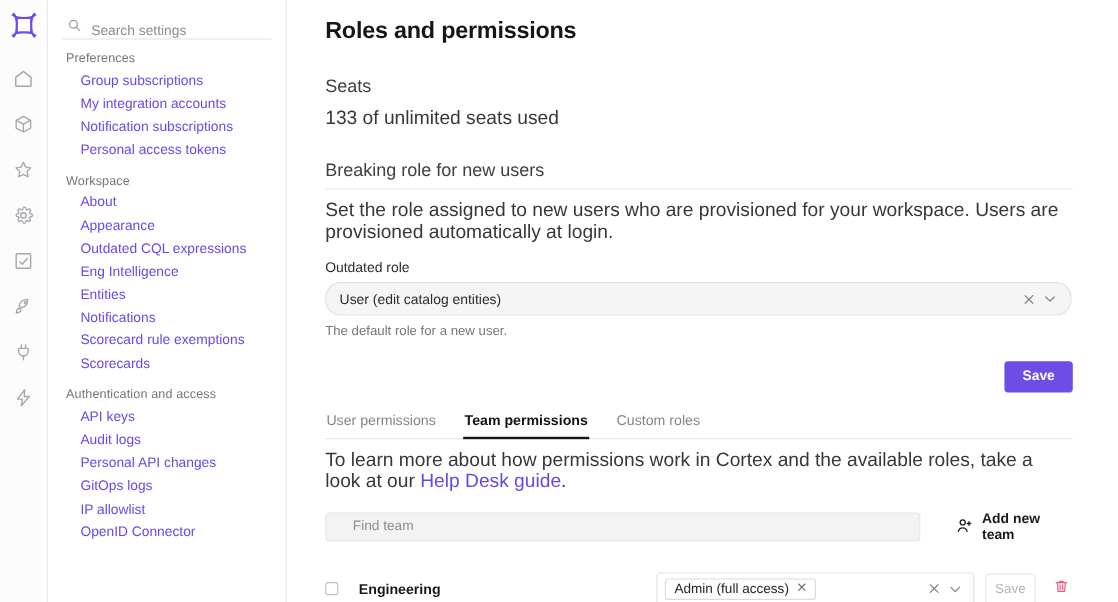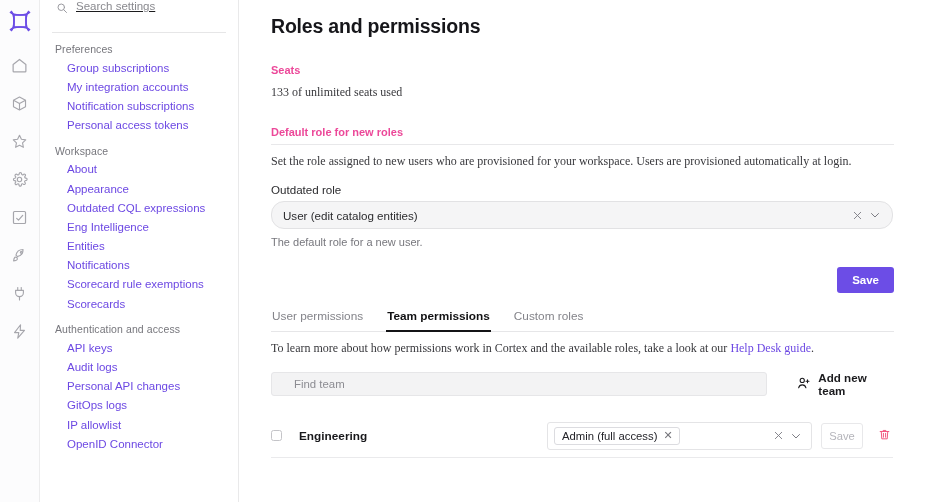--- a/index.html
+++ b/index.html
@@ -35,25 +35,24 @@
 
   
   .sidenav {
     width: 199px; flex: 0 0 199px; height: 502px;
     border-right: 1px solid #e9e9ea;
     background: #ffffff;
     padding: 0 12px;
     overflow: hidden;
   }
   .search-row {
-    display: flex; align-items: flex-start; gap: 8px;
+    display: flex; align-items: flex-end; gap: 8px;
     height: 33px; margin: 0 0 0 0;
     border-bottom: 1px solid #e6e6e7;
     padding: 0 2px 0 4px;
-    text-decoration: underline;
   }
   .search-row input {
     border: 0; outline: 0; background: transparent;
     font-family: "Liberation Sans", sans-serif;
     font-size: 11.5px; color: #2b2b2d; width: 150px; padding: 0;
   }
   .search-row input::placeholder { color: #8a8a8f; }
   .nav-group-label {
     font-size: 10.5px; color: #76767c;
     padding: 10px 0 3px 3px; letter-spacing: 0.1px;
@@ -70,25 +69,25 @@
   .main {
     flex: 1 1 auto; height: 502px;
     padding: 8px 38px 0 32px;
     overflow: hidden;
   }
   .page-title {
     font-size: 19.5px; font-weight: bold; color: #16161a;
     margin: 7px 0 0 0; letter-spacing: -0.2px;
   }
   .section-h {
-    font-size: 11px; font-weight: bold; color: #ec4899;
+    font-size: 15px; font-weight: normal; color: #404040;
     margin: 26px 0 0 0;
   }
   .section-h.with-rule { padding-bottom: 6px; border-bottom: 1px solid #e8e8ea; }
-  .body-text { font-size: 12px; color: #38383c; margin: 9px 0 0 0; font-family: Liberation Serif, serif; }
+  .body-text { font-size: 16px; color: #38383c; margin: 9px 0 0 0; }
   .muted-text { font-size: 11px; color: #77777d; margin: 7px 0 0 0; }
   .field-label { font-size: 11.6px; color: #2b2b2e; margin: 14px 0 5px 0; }
 
   .select-box {
     height: 28px; width: 622px;
     background: #f5f5f6;
     border: 1px solid #e2e2e4;
     border-radius: 13px;
     display: flex; align-items: center;
     padding: 0 8px 0 11px;
@@ -280,21 +279,21 @@
         <a class="nav-link">OpenID Connector</a>
       </div>
   </div>
 
   <div class="main">
     <div class="page-title">Roles and permissions</div>
 
     <div class="section-h">Seats</div>
     <div class="body-text">133 of unlimited  seats used</div>
 
-    <div class="section-h with-rule">Default role for new roles</div>
+    <div class="section-h with-rule">Breaking role for new users</div>
     <div class="body-text">Set the role assigned to new users who are provisioned for your workspace. Users are provisioned automatically at login.</div>
 
     <div class="field-label">Outdated role</div>
 
     <div class="select-box">
       <span class="select-value">User (edit catalog entities)</span>
       <span class="sel-icon">
         <svg width="11" height="11" viewBox="0 0 24 24" fill="none" stroke="#7d7d84" stroke-width="2" stroke-linecap="round">
           <path d="M5 5 L19 19"></path>
             <path d="M19 5 L5 19"></path>

